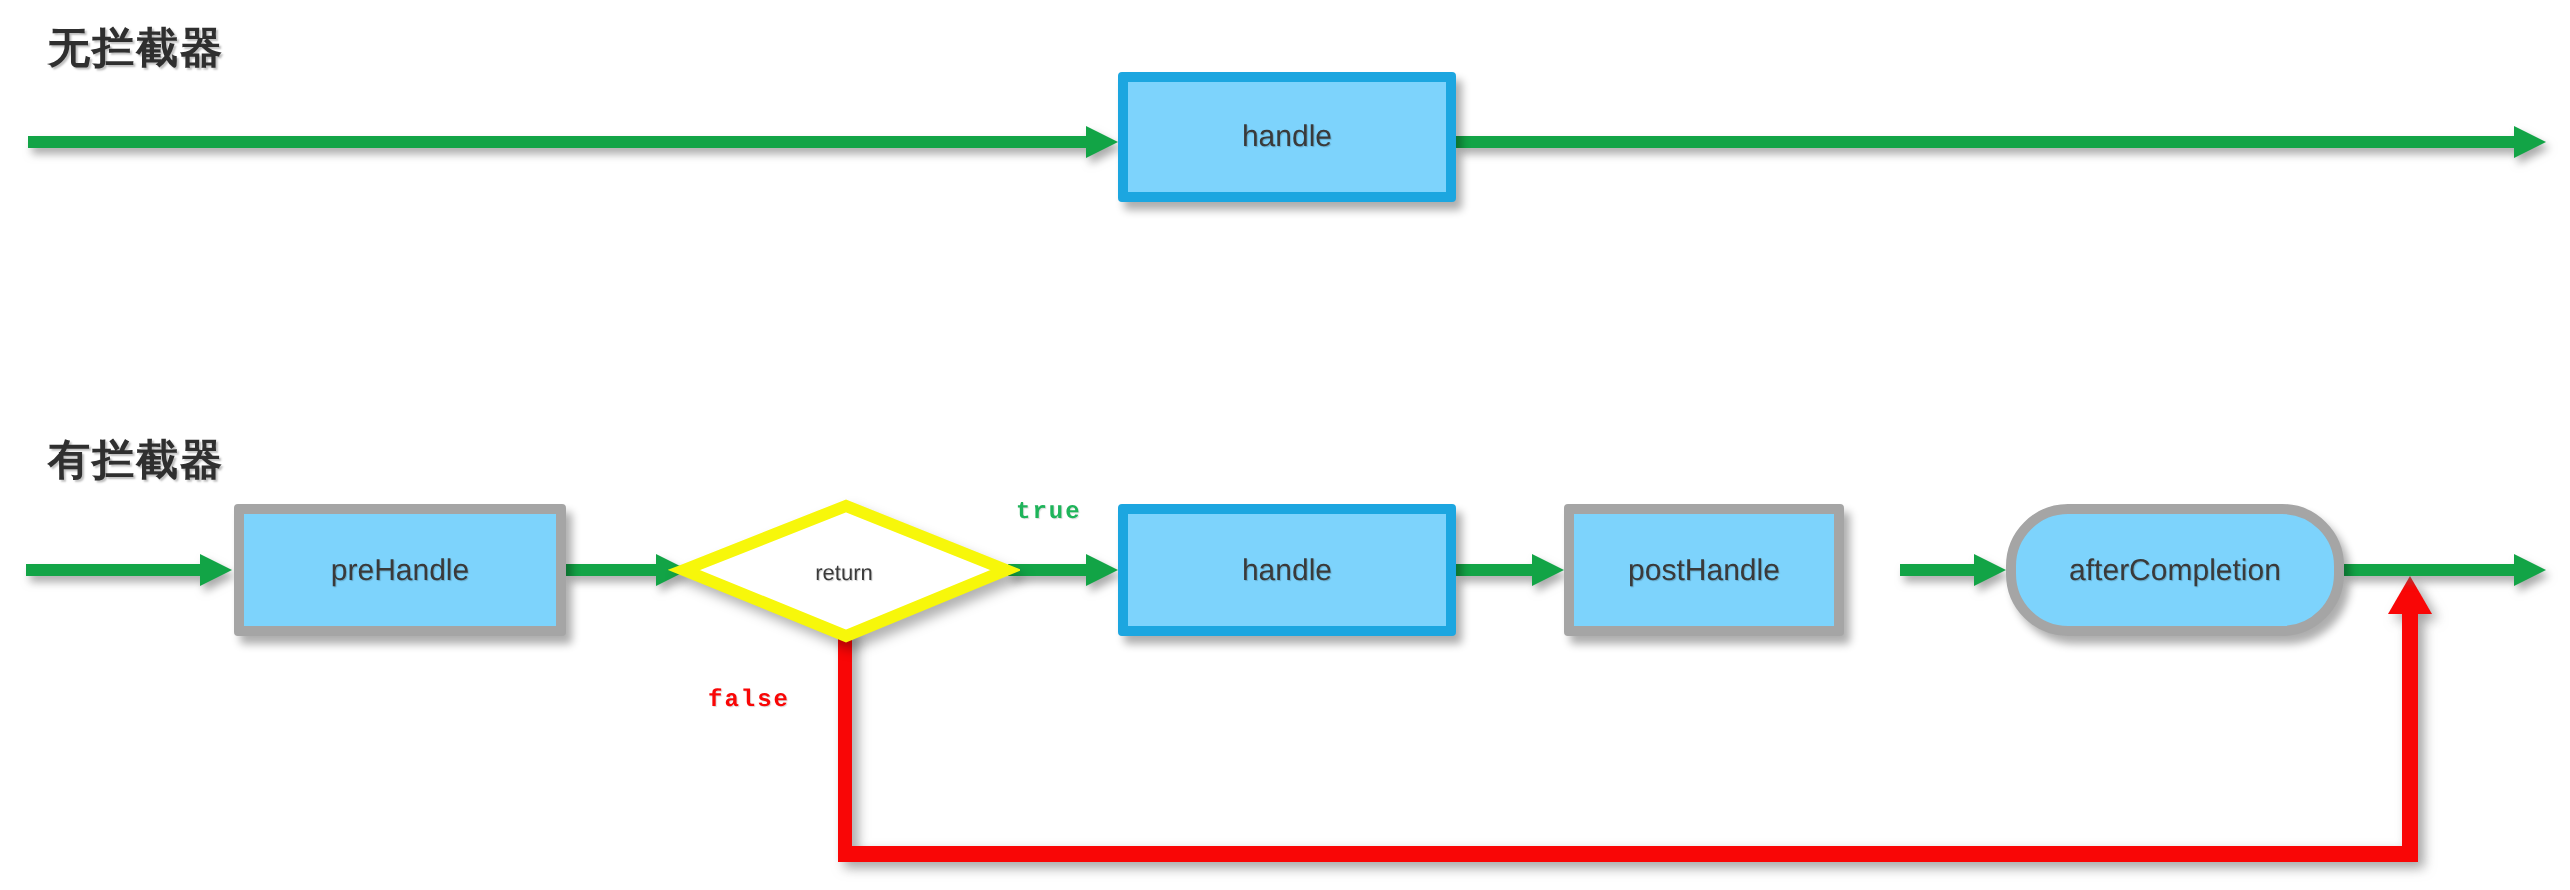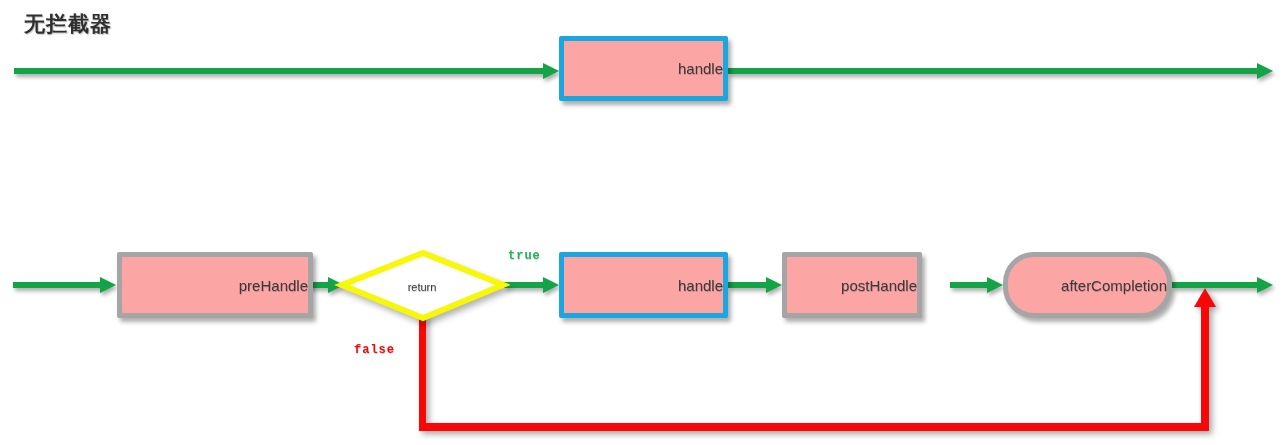--- a/index.html
+++ b/index.html
@@ -22,22 +22,22 @@
     filter:drop-shadow(2px 3px 2px rgba(100,100,100,0.55));
   }
   .arrow .shaft{flex:1; height:6px; background:var(--green);}
   .arrow .head{
     width:0; height:0; flex:0 0 auto;
     border-top:8px solid transparent; border-bottom:8px solid transparent;
     border-left:16px solid var(--green);
   }
   
   .node{
-    position:absolute; box-sizing:border-box; background:#fca5a5;
-    display:flex; align-items:center; justify-content:flex-end;
+    position:absolute; box-sizing:border-box; background:#7dd3fc;
+    display:flex; align-items:center; justify-content:center;
     font-size:15px; color:var(--text); border-radius:2px;
     box-shadow:3px 4px 4px rgba(0,0,0,0.32);
     text-shadow:0.5px 0.5px 0.5px rgba(0,0,0,0.2);
     white-space:nowrap;
   }
   .node.blue{border:5px solid var(--blue);}
   .node.gray{border:5px solid var(--gray);}
   
   .diamond-wrap{position:absolute; left:334px; top:246px; width:176px; height:78px;}
   .diamond-wrap svg{filter:drop-shadow(3px 4px 3px rgba(0,0,0,0.3));}
@@ -77,20 +77,21 @@
 
   <div class="arrow" style="left:728px; top:63px; width:545px;">
     <div class="shaft"></div>
     <div class="head"></div>
   </div>
 
   <div class="node blue" style="left:559px; top:36px; width:169px; height:65px;">
     <span>handle</span>
   </div>
 
+  <div class="section-title" style="left:24px; top:216px;">有拦截器</div>
 
   <div class="red-path">
     <div class="red-seg" style="left:419px; top:314px; width:7px; height:114px;"></div>
     <div class="red-seg" style="left:419px; top:423px; width:790px; height:8px;"></div>
     <div class="red-seg" style="left:1201px; top:304px; width:8px; height:127px;"></div>
     <div class="red-head-up" style="left:1194px; top:288px;"></div>
   </div>
 
   <div class="arrow" style="left:13px; top:277px; width:103px;">
     <div class="shaft"></div>
@@ -115,21 +116,21 @@
   <div class="arrow" style="left:950px; top:277px; width:53px;">
     <div class="shaft"></div>
     <div class="head"></div>
   </div>
 
   <div class="arrow" style="left:1172px; top:277px; width:101px;">
     <div class="shaft"></div>
     <div class="head"></div>
   </div>
 
-  <div class="node gray" style="left:117px; top:252px; width:196px; height:66px;">
+  <div class="node gray" style="left:117px; top:252px; width:166px; height:66px;">
     <span>preHandle</span>
   </div>
 
   <div class="diamond-wrap">
     <svg width="176" height="78" viewBox="0 0 176 78">
       <polygon points="8,39 89,7 169,39 89,72" fill="#ffffff" style="stroke:var(--yellow); stroke-width:6; stroke-linejoin:miter;"></polygon>
     </svg>
     <div class="diamond-label">return</div>
   </div>
 

